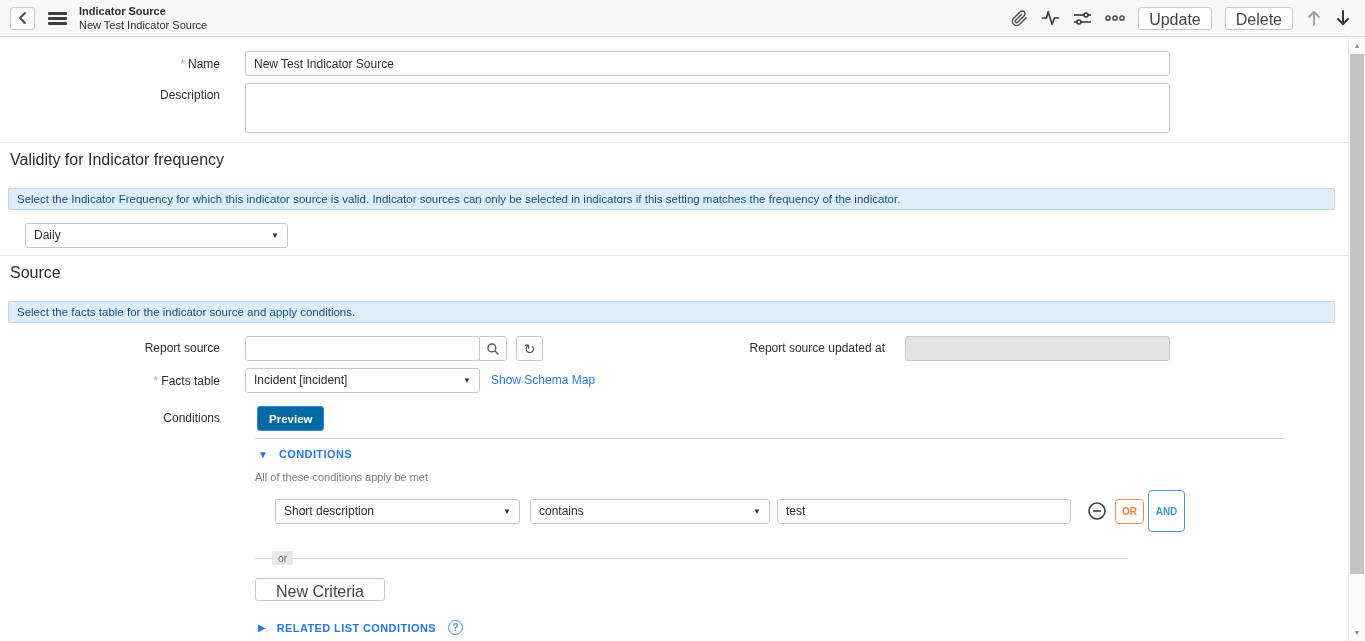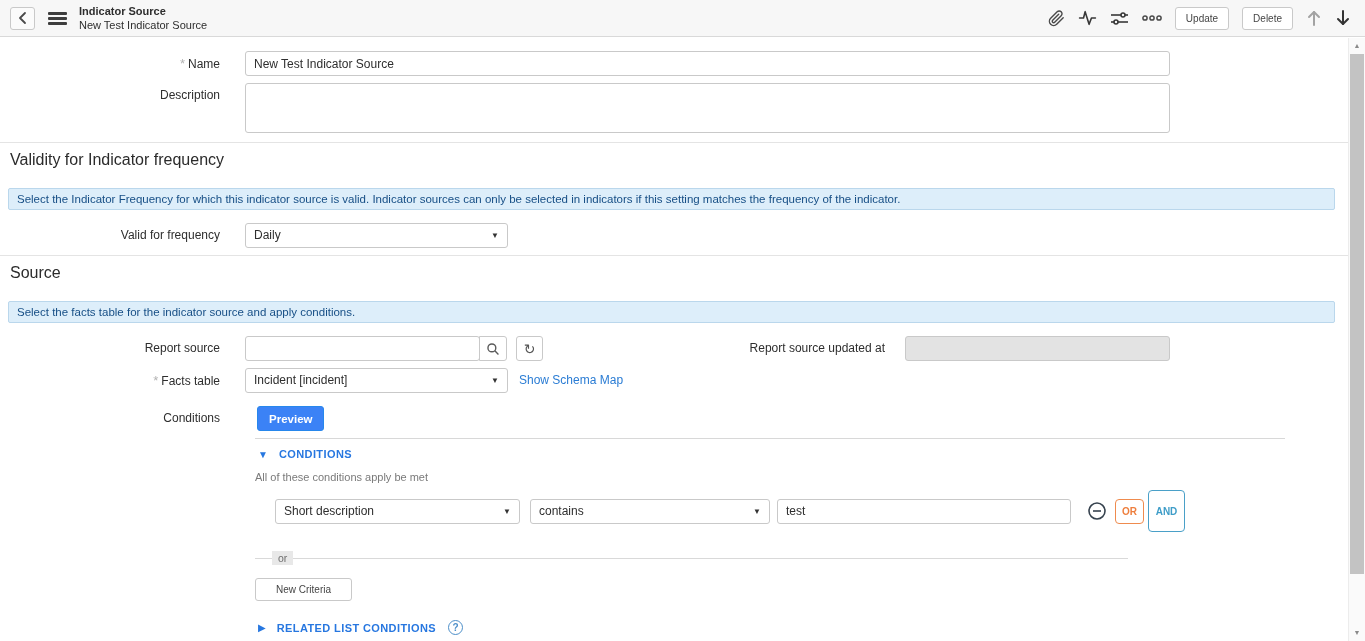--- a/index.html
+++ b/index.html
@@ -4,21 +4,21 @@
 <style>
   * { box-sizing: border-box; margin: 0; padding: 0; }
   html,body { background:#e9e9e9; }
   body { font-family: "Liberation Sans", sans-serif; }
   .screen { position:relative; width:1365px; height:641px; background:#fff; overflow:hidden; }
 
   
   .topbar { position:absolute; top:0; left:0; right:0; height:37px; background:#f7f7f7;
             border-bottom:1px solid #d9d9d9; display:flex; align-items:center; padding:0 14px 0 10px; }
   .btn { background:#fff; border:1px solid #c9c9c9; border-radius:3px; color:#454545;
-         font-family:"Liberation Sans",sans-serif; font-size:10px; padding:3px 10px; height:23px; cursor:pointer; }
+         font-family:"Liberation Sans",sans-serif; font-size:16px; padding:3px 10px; height:23px; cursor:pointer; }
   .back-btn { width:25px; height:23px; padding:0; display:flex; align-items:center; justify-content:center; background:#fbfbfb; }
   .burger { margin-left:13px; width:19px; display:flex; flex-direction:column; gap:2px; cursor:pointer; }
   .burger i { display:block; height:3px; background:#3d3d3d; border-radius:1px; }
   .titleblock { margin-left:12px; line-height:12px; }
   .titleblock .t1 { font-size:11px; font-weight:bold; color:#2e2e2e; }
   .titleblock .t2 { font-size:11px; color:#2e2e2e; margin-top:2px; }
   .topbar-right { margin-left:auto; display:flex; align-items:center; gap:13px; }
   .icon-btn { background:none; border:none; padding:0; cursor:pointer; display:flex; align-items:center; }
   .arrow-up svg { stroke:#a3a3a3; }
   .arrow-dn svg { stroke:#343434; }
@@ -42,21 +42,21 @@
   .infobox { margin:18px 13px 0 8px; background:#ddeefa; border:1px solid #bad7ec; border-radius:2px;
         padding:3px 8px; font-size:11.5px; color:#174f86; line-height:14px; }
   .attach-input { border-radius:3px 0 0 3px; width:235px; }
   .attach-btn { width:28px; height:25px; margin-left:-1px; border:1px solid #c9c9c9; border-radius:0 3px 3px 0;
         background:#fff; cursor:pointer; display:flex; align-items:center; justify-content:center; }
   .refresh-btn { width:27px; height:25px; margin-left:9px; border:1px solid #c9c9c9; border-radius:3px;
         background:#fff; cursor:pointer; font-size:14px; color:#555; line-height:1; }
   .right-group { margin-left:auto; display:flex; align-items:flex-start; }
   .disabled-input { background:#e3e3e3; border:1px solid #cfcfcf; width:265px; }
   .link { font-size:12px; color:#2a7cd4; text-decoration:none; line-height:25px; margin-left:11px; cursor:pointer; }
-  .primary-btn { background:#3b82f6; border:1px solid #2787ec; color:#fff; font-weight:bold; font-size:11.5px;
+  .primary-btn { background:#0369a1; border:1px solid #2787ec; color:#fff; font-weight:bold; font-size:11.5px;
         border-radius:3px; height:25px; padding:0 11px; margin-left:12px; cursor:pointer; font-family:"Liberation Sans",sans-serif; }
 
   
   .cond-top-divider { margin:7px 0 0 255px; width:1030px; border-top:1px solid #d8d8d8; }
   .cond-wrap { margin-left:255px; }
   .cond-header { display:flex; align-items:center; margin-top:9px; cursor:pointer; }
   .tri { color:#2777e0; font-size:10px; margin-left:3px; }
   .cond-header .lbl { margin-left:11px; font-size:11px; font-weight:bold; letter-spacing:.4px; color:#2777e0; }
   .match-text { margin-top:11px; font-size:11px; color:#7a7a7a; }
   .cond-row { display:flex; align-items:center; margin-top:7px; padding-left:20px; }
@@ -182,21 +182,20 @@
       <div class="fctrl">
         <textarea class="w-desc" value="" style=""></textarea>
       </div>
     </div>
 
     <div class="divider" style="margin-top:9px"></div>
     <div class="section-title">Validity for Indicator frequency</div>
     <div class="infobox">Select the Indicator Frequency for which this indicator source is valid. Indicator sources can only be selected in indicators if this setting matches the frequency of the indicator.</div>
 
     <div class="frow" style="margin-top:13px">
-      <div class="flabel">Valid for frequency</div>
       <div class="fctrl">
         <div class="selectbox" style="width:263px">
           <span>Daily</span>
           <span class="caret">▼</span>
         </div>
       </div>
     </div>
 
     <div class="divider"></div>
     <div class="section-title">Source</div>
@@ -220,21 +219,21 @@
         <div class="flabel" style="width:auto">Report source updated at</div>
         <input type="text" class="disabled-input" style="margin-left: 20px;" disabled="" value="">
       </div>
     </div>
 
     <div class="frow">
       <div class="flabel">
         <span class="req">*</span><span>Facts table</span>
       </div>
       <div class="fctrl">
-        <div class="selectbox" style="width:263px">
+        <div class="selectbox" style="width:235px">
           <span>Incident [incident]</span>
           <span class="caret">▼</span>
         </div>
         <a class="link">Show Schema Map</a>
       </div>
     </div>
 
     <div class="frow" style="margin-top:13px; margin-bottom:0">
       <div class="flabel">Conditions</div>
       <div class="fctrl">

